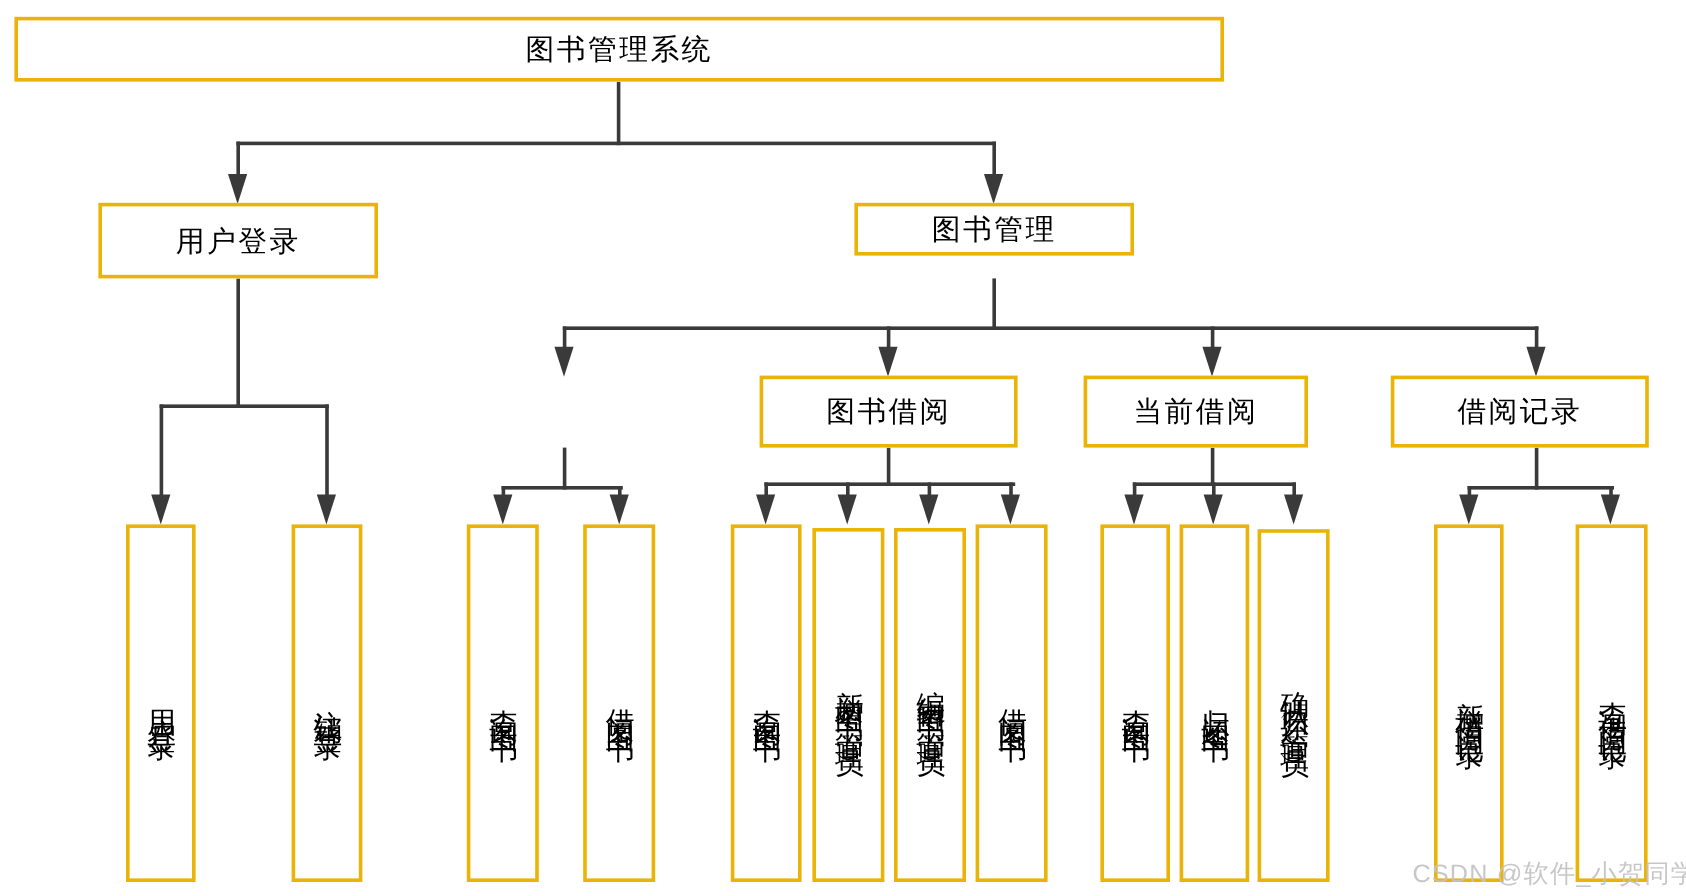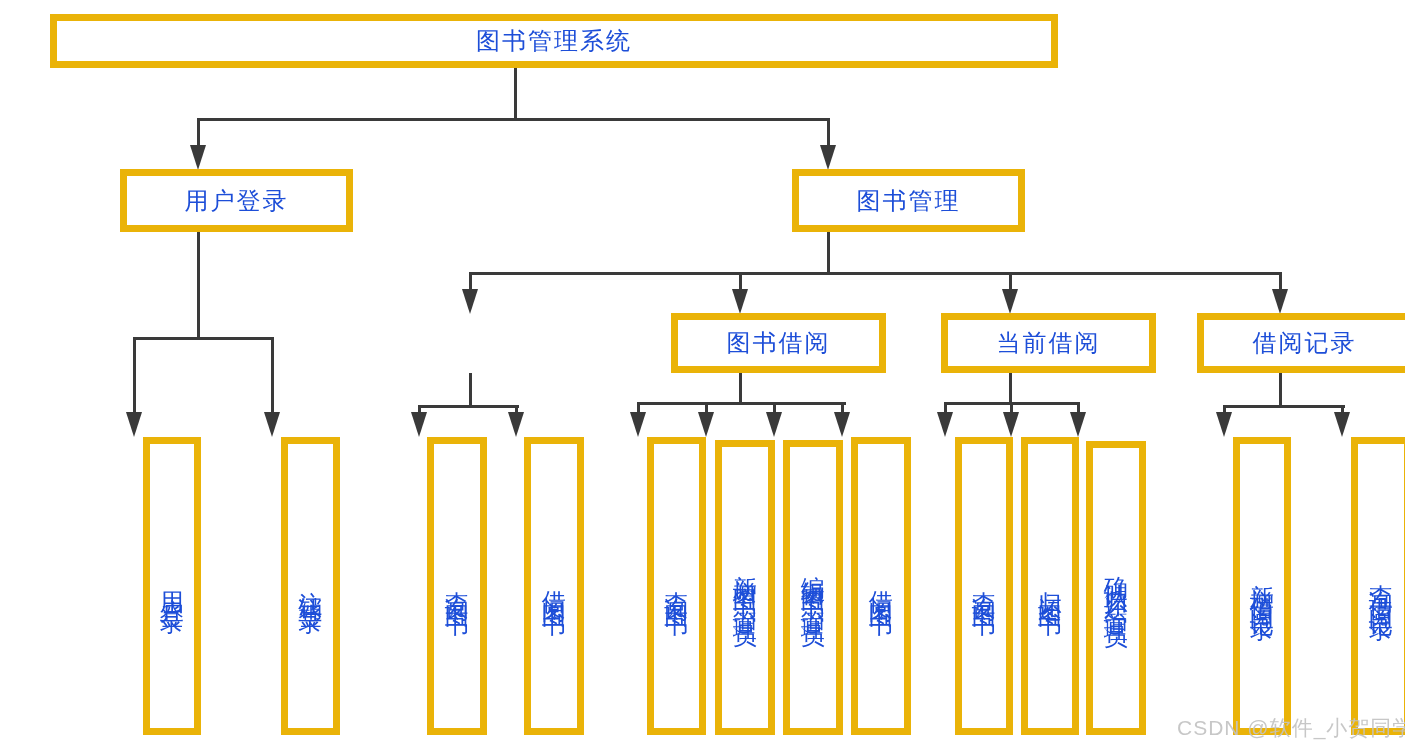--- a/index.html
+++ b/index.html
@@ -1,23 +1,23 @@
 <!DOCTYPE html>
 <html><head>
 <meta charset="utf-8">
 <style>
   html,body{margin:0;padding:0;background:#ffffff;}
   #canvas{
     position:relative;width:1405px;height:747px;background:#ffffff;
     font-family:"Liberation Sans","DejaVu Sans",sans-serif;overflow:hidden;
   }
   .box{
-    position:absolute;background:#ffffff;border:7px solid #eab308;
+    position:absolute;background:#ffffff;border:3px solid #eab308;
     box-sizing:border-box;display:flex;align-items:center;justify-content:center;
-    color:#1d4ed8;z-index:2;margin-left:38px;
+    color:#000000;z-index:2;
   }
   .hbox{font-size:24px;letter-spacing:2px;white-space:nowrap;}
   .vbox{
     writing-mode:vertical-rl;text-orientation:mixed;
     font-size:24px;letter-spacing:7px;line-height:1.15;white-space:nowrap;
   }
   .hline,.vline{position:absolute;background:#3a3a3a;z-index:1;}
   .hline{height:3px;}
   .vline{width:3px;}
   .arr{
@@ -42,21 +42,21 @@
   <div class="vline" style="left:514px;top:68px;height:53px;"></div>
   <div class="hline" style="left:197px;top:118px;width:633px;"></div>
   <div class="vline" style="left:197px;top:118px;height:32px;"></div>
   <div class="arr" style="left:190px;top:145px;"></div>
   <div class="vline" style="left:827px;top:118px;height:32px;"></div>
   <div class="arr" style="left:820px;top:145px;"></div>
 
   <div class="box hbox" style="left:82px;top:169px;width:233px;height:63px;">
     <span>用户登录</span>
   </div>
-  <div class="box hbox" style="left:754px;top:169px;width:233px;height:63px;">
+  <div class="box hbox" style="left:712px;top:169px;width:233px;height:44px;">
     <span>图书管理</span>
   </div>
 
   <div class="vline" style="left:197px;top:232px;height:108px;"></div>
   <div class="hline" style="left:133px;top:337px;width:141px;"></div>
   <div class="vline" style="left:133px;top:337px;height:78px;"></div>
   <div class="arr" style="left:126px;top:412px;"></div>
   <div class="vline" style="left:271px;top:337px;height:78px;"></div>
   <div class="arr" style="left:264px;top:412px;"></div>
 
@@ -74,21 +74,21 @@
   <div class="vline" style="left:739px;top:272px;height:22px;"></div>
   <div class="arr" style="left:732px;top:289px;"></div>
   <div class="vline" style="left:1009px;top:272px;height:22px;"></div>
   <div class="arr" style="left:1002px;top:289px;"></div>
   <div class="vline" style="left:1279px;top:272px;height:22px;"></div>
   <div class="arr" style="left:1272px;top:289px;"></div>
 
   <div class="box hbox" style="left:633px;top:313px;width:215px;height:60px;text-align:right;">
     <span>图书借阅</span>
   </div>
-  <div class="box hbox" style="left:903px;top:313px;width:215px;height:60px;">
+  <div class="box hbox" style="left:903px;top:313px;width:187px;height:60px;">
     <span>当前借阅</span>
   </div>
   <div class="box hbox" style="left:1159px;top:313px;width:215px;height:60px;">
     <span>借阅记录</span>
   </div>
 
   <div class="vline" style="left:469px;top:373px;height:35px;"></div>
   <div class="hline" style="left:418px;top:405px;width:101px;"></div>
   <div class="vline" style="left:418px;top:405px;height:10px;"></div>
   <div class="arr" style="left:411px;top:412px;"></div>

